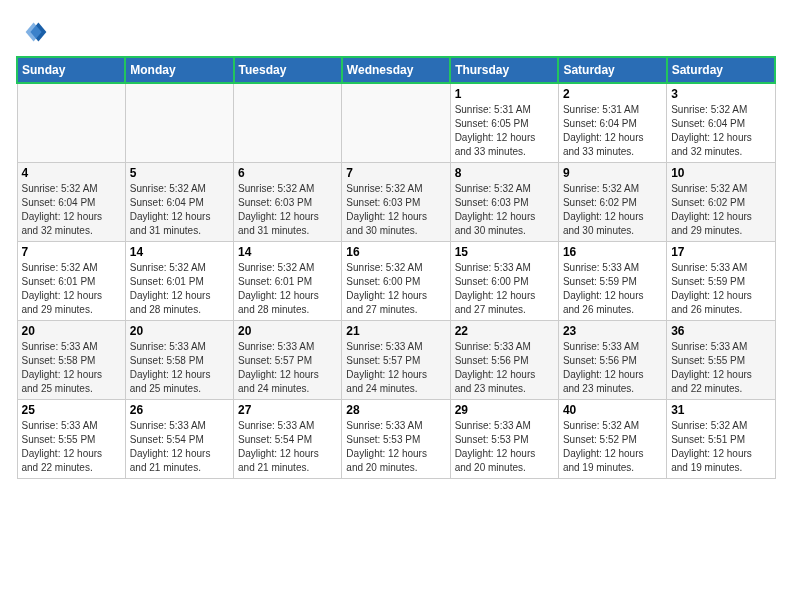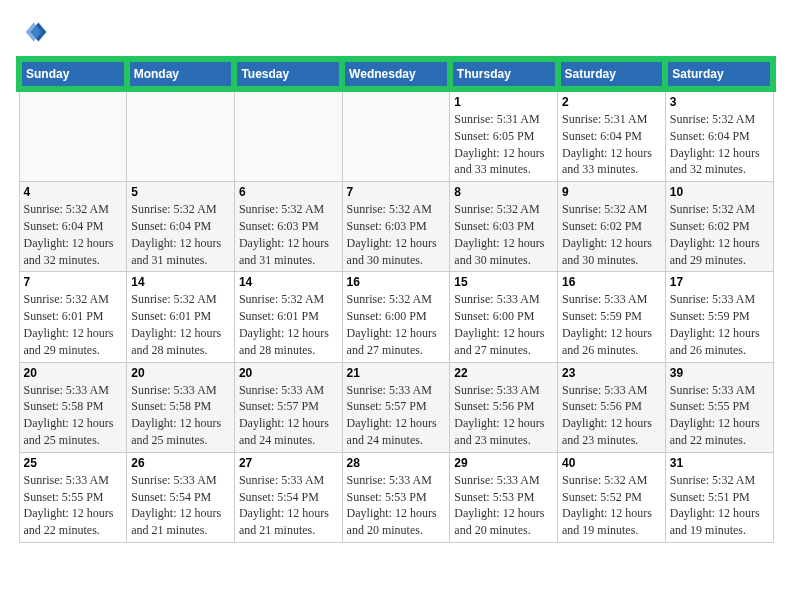--- a/index.html
+++ b/index.html
@@ -50,21 +50,21 @@
       width: 100%;
       border-collapse: collapse;
       font-size: 11px;
     }
     .calendar th {
       background: #2a6db5;
       color: #fff;
       padding: 5px 4px;
       text-align: left;
       font-size: 12px;
-      border: 6px solid #22c55e;
+      border: 2px solid #22c55e;
     }
     .calendar td {
       border: 1px solid #ccc;
       vertical-align: top;
       padding: 3px 4px;
       width: calc(100% / 7);
       min-height: 70px;
     }
     .calendar tr:nth-child(even) td {
       background: #f5f5f5;
@@ -73,23 +73,22 @@
       background: #fff;
     }
     .day-num {
       font-weight: bold;
       font-size: 12px;
       margin-bottom: 2px;
       display: block;
     }
     .day-info {
       color: #333;
-      font-size: 12px;
+      font-size: 10px;
       line-height: 1.4;
-      font-family: Liberation Serif, serif;
     }
     .empty-cell {
       background: #f9f9f9 !important;
     }
   </style>
 </head>
 <body>
 
 <div class="header">
   <div class="logo">
@@ -218,21 +217,21 @@
         </td>
         <td>
           <span class="day-num">22</span>
           <div class="day-info">Sunrise: 5:33 AM<br>Sunset: 5:56 PM<br>Daylight: 12 hours<br>and 23 minutes.</div>
         </td>
         <td>
           <span class="day-num">23</span>
           <div class="day-info">Sunrise: 5:33 AM<br>Sunset: 5:56 PM<br>Daylight: 12 hours<br>and 23 minutes.</div>
         </td>
         <td>
-          <span class="day-num">39</span>
+          <span class="day-num">36</span>
           <div class="day-info">Sunrise: 5:33 AM<br>Sunset: 5:55 PM<br>Daylight: 12 hours<br>and 22 minutes.</div>
         </td>
       </tr>
       <tr>
         <td>
           <span class="day-num">25</span>
           <div class="day-info">Sunrise: 5:33 AM<br>Sunset: 5:55 PM<br>Daylight: 12 hours<br>and 22 minutes.</div>
         </td>
         <td>
           <span class="day-num">26</span>

